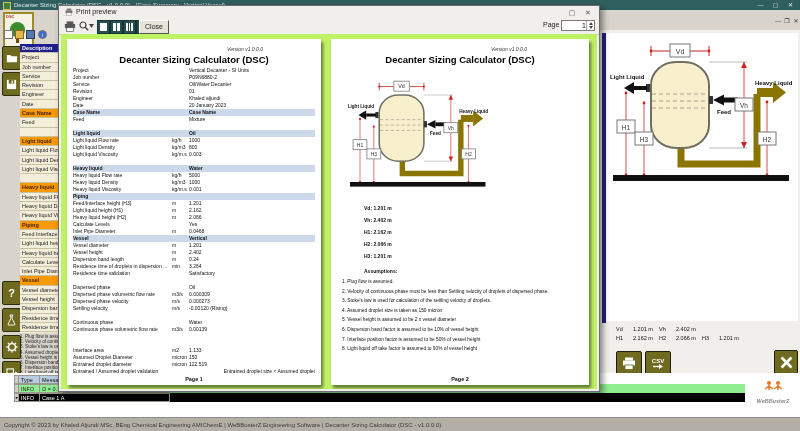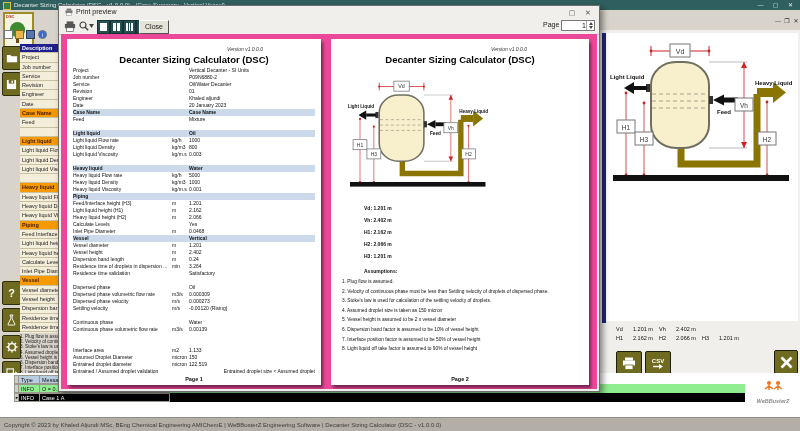--- a/index.html
+++ b/index.html
@@ -69,21 +69,21 @@
     border-top:1px solid #fff;border-left:1px solid #fff;border-right:1px solid #555;border-bottom:1px solid #555;
     font-size:7px;line-height:11px;text-align:center;color:#222;}
   .pp-pagelabel{position:absolute;left:484px;top:3px;font-size:7px;color:#222;}
   .pp-spinner{position:absolute;left:502px;top:2px;width:34px;height:11px;background:#fff;border:1px solid #7a7a7a;box-sizing:border-box;}
   .pp-spinner .val{position:absolute;right:8px;top:0;font-size:7px;line-height:9px;}
   .spin-arrows{position:absolute;right:0;top:0;width:7px;height:100%;border-left:1px solid #aaa;
     display:flex;flex-direction:column;align-items:center;justify-content:space-around;}
   .spin-arrows div{width:0;height:0;border-left:2px solid transparent;border-right:2px solid transparent;}
   .spin-up{border-bottom:3px solid #444;}
   .spin-dn{border-top:3px solid #444;}
-  .pp-area{position:absolute;left:2px;top:28px;width:536px;height:355px;background:#ec4899;overflow:hidden;}
+  .pp-area{position:absolute;left:2px;top:28px;width:536px;height:355px;background:#bef264;overflow:hidden;}
   
   .page{position:absolute;background:#fff;box-shadow:2px 3px 3px rgba(0,0,0,.5);}
   .pg-version{position:absolute;left:160px;top:7px;font-size:5px;font-style:italic;color:#333;}
   .pg-title{position:absolute;left:0;top:15px;width:100%;text-align:center;font-size:9.5px;font-weight:bold;color:#000;}
   .pg-footer{position:absolute;left:0;top:337px;width:100%;text-align:center;font-size:5.5px;font-weight:bold;}
   #p1-rows{position:absolute;left:6px;top:28px;width:242px;}
   .p-row{position:relative;height:7px;font-size:5px;line-height:7px;white-space:nowrap;}
   .p-row .l{position:absolute;left:0;width:97px;overflow:hidden;}
   .p-row .u{position:absolute;left:99px;width:16px;}
   .p-row .v{position:absolute;left:116px;}

